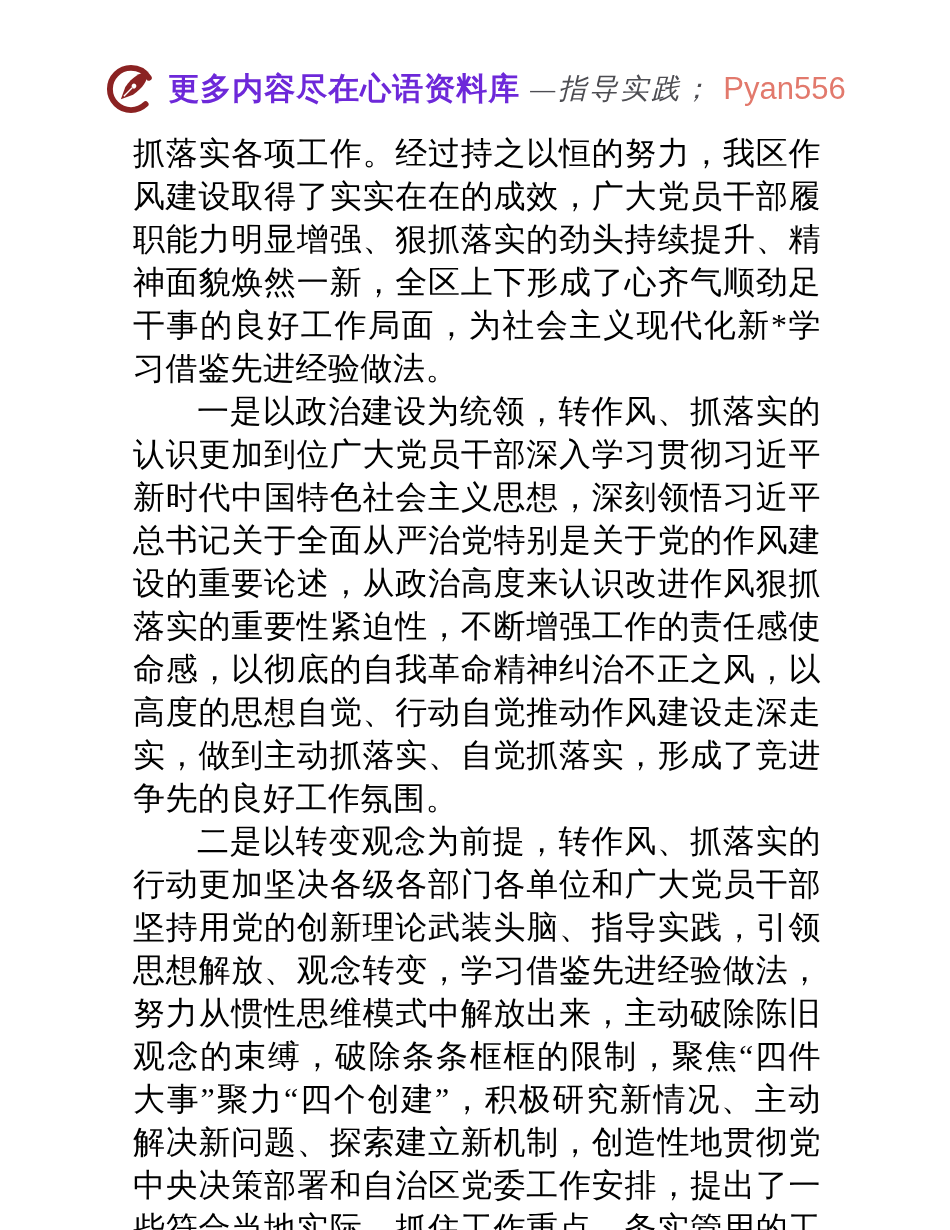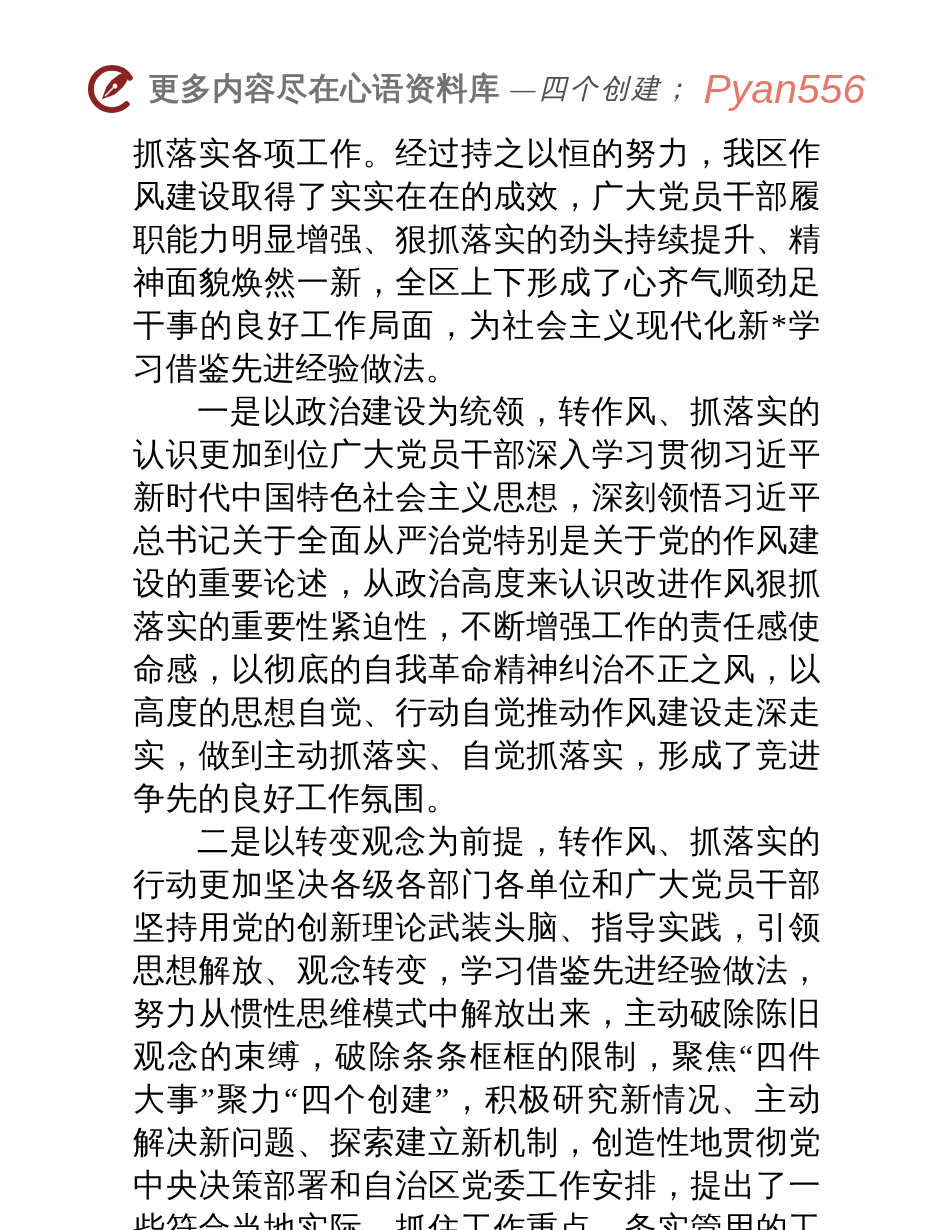--- a/index.html
+++ b/index.html
@@ -34,23 +34,22 @@
     font-weight: bold;
     font-family: "Liberation Serif", "DejaVu Serif", serif;
   }
   .wm-sep {
     font-size: 28px;
     font-style: italic;
     letter-spacing: 3px;
     font-family: "Liberation Serif", "DejaVu Serif", serif;
   }
   .wm-account {
-    font-size: 41px;
+    font-size: 31px;
     font-family: "Liberation Sans", "DejaVu Sans", sans-serif;
-    font-style: italic;
   }
   .doc-body {
     width: 688px;
     margin: 14px 0 0 133px;
     color: #000000;
     font-size: 32px;
     line-height: 43px;
     text-align: justify;
     letter-spacing: 0.5px;
   }
@@ -73,22 +72,22 @@
         <g transform="rotate(45 32 32)">
           <path d="M32 3 C39 12 41 20 38.5 35 L32 49 L25.5 35 C23 20 25 12 32 3 Z" class="logo-fill" fill="#8b2222"></path>
           <circle cx="32" cy="27" r="2.8" fill="#ffffff"></circle>
           <path d="M32 30 L32 44" stroke="#ffffff" stroke-width="1.6"></path>
         </g>
         <circle cx="13" cy="17" r="1.8" class="logo-fill" fill="#8b2222"></circle>
         <circle cx="49" cy="49" r="1.8" class="logo-fill" fill="#8b2222"></circle>
       </g>
     </svg>
   </span>
-  <span class="wm-brand" style="color: #737373; text-align: right;">更多内容尽在心语资料库</span>
-    <span class="wm-sep" style="color: rgb(77, 77, 82);">—四个创建；</span>
+  <span class="wm-brand" style="color: #6d28d9; text-align: right;">更多内容尽在心语资料库</span>
+    <span class="wm-sep" style="color: rgb(77, 77, 82);">—指导实践；</span>
     <span class="wm-account" style="color: rgb(226, 121, 108);">Pyan556</span>
 </div>
 
 <div class="doc-body">
   <p>抓落实各项工作。经过持之以恒的努力，我区作风建设取得了实实在在的成效，广大党员干部履职能力明显增强、狠抓落实的劲头持续提升、精神面貌焕然一新，全区上下形成了心齐气顺劲足干事的良好工作局面，为社会主义现代化新*学习借鉴先进经验做法。</p>
   <p class="indented">一是以政治建设为统领，转作风、抓落实的认识更加到位广大党员干部深入学习贯彻习近平新时代中国特色社会主义思想，深刻领悟习近平总书记关于全面从严治党特别是关于党的作风建设的重要论述，从政治高度来认识改进作风狠抓落实的重要性紧迫性，不断增强工作的责任感使命感，以彻底的自我革命精神纠治不正之风，以高度的思想自觉、行动自觉推动作风建设走深走实，做到主动抓落实、自觉抓落实，形成了竞进争先的良好工作氛围。</p>
   <p class="indented">二是以转变观念为前提，转作风、抓落实的行动更加坚决各级各部门各单位和广大党员干部坚持用党的创新理论武装头脑、指导实践，引领思想解放、观念转变，学习借鉴先进经验做法，努力从惯性思维模式中解放出来，主动破除陈旧观念的束缚，破除条条框框的限制，聚焦“四件大事”聚力“四个创建”，积极研究新情况、主动解决新问题、探索建立新机制，创造性地贯彻党中央决策部署和自治区党委工作安排，提出了一些符合当地实际、抓住工作重点、务实管用的工作措施，推动各项工作不断取得新进步，全区各族群众切实感受到了改进作风狠抓落实带来的新变化、新形象、新成效。</p>
 </div>
 
 </body></html>

